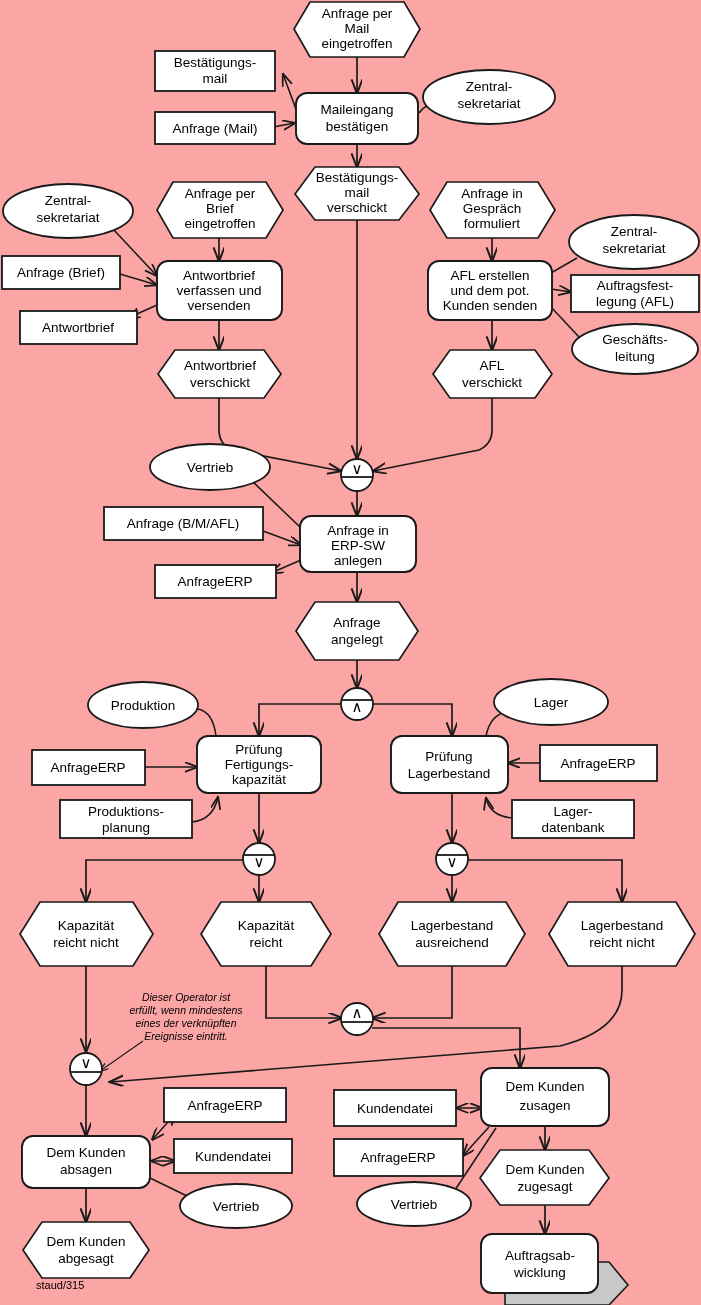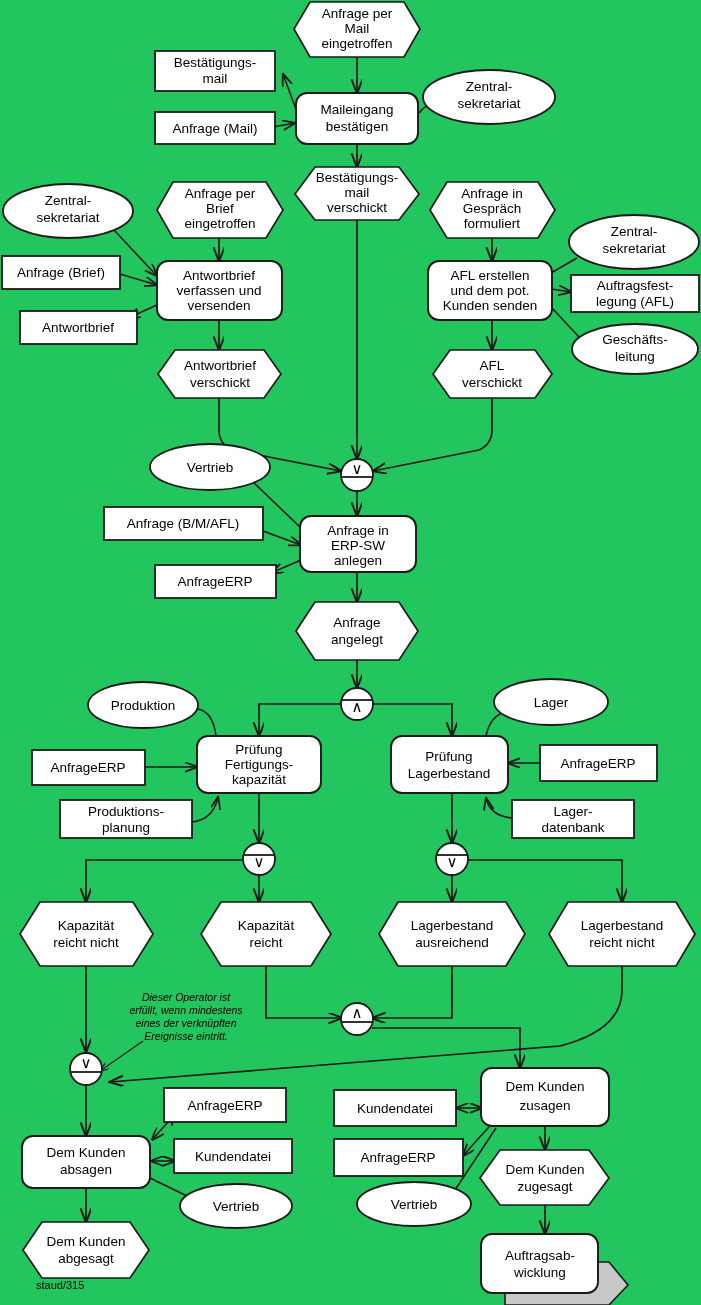--- a/index.html
+++ b/index.html
@@ -1,17 +1,17 @@
 <!DOCTYPE html>
 <html><head>
 <meta charset="utf-8">
 <style>
   html,body{margin:0;padding:0;background:#ffffff;}
   body{width:701px;height:1305px;font-family:"Liberation Sans",sans-serif;}
-  #stage{position:relative;width:701px;height:1305px;overflow:hidden;background:#22c55e;}
+  #stage{position:relative;width:701px;height:1305px;overflow:hidden;background:#fca5a5;}
   svg{display:block;}
   .shape-fill{fill:#ffffff;}
   .stroke{stroke:#1a1a1a;}
   text{font-family:"Liberation Sans",sans-serif;fill:#000;}
   .lbl{font-size:13.5px;text-anchor:middle;dominant-baseline:middle;}
   .lbl-note{font-size:10.5px;font-style:italic;text-anchor:middle;}
   .lbl-cap{font-size:11px;text-anchor:start;}
   .op{font-size:15px;text-anchor:middle;font-family:"DejaVu Sans",sans-serif;}
 </style>
 </head>

